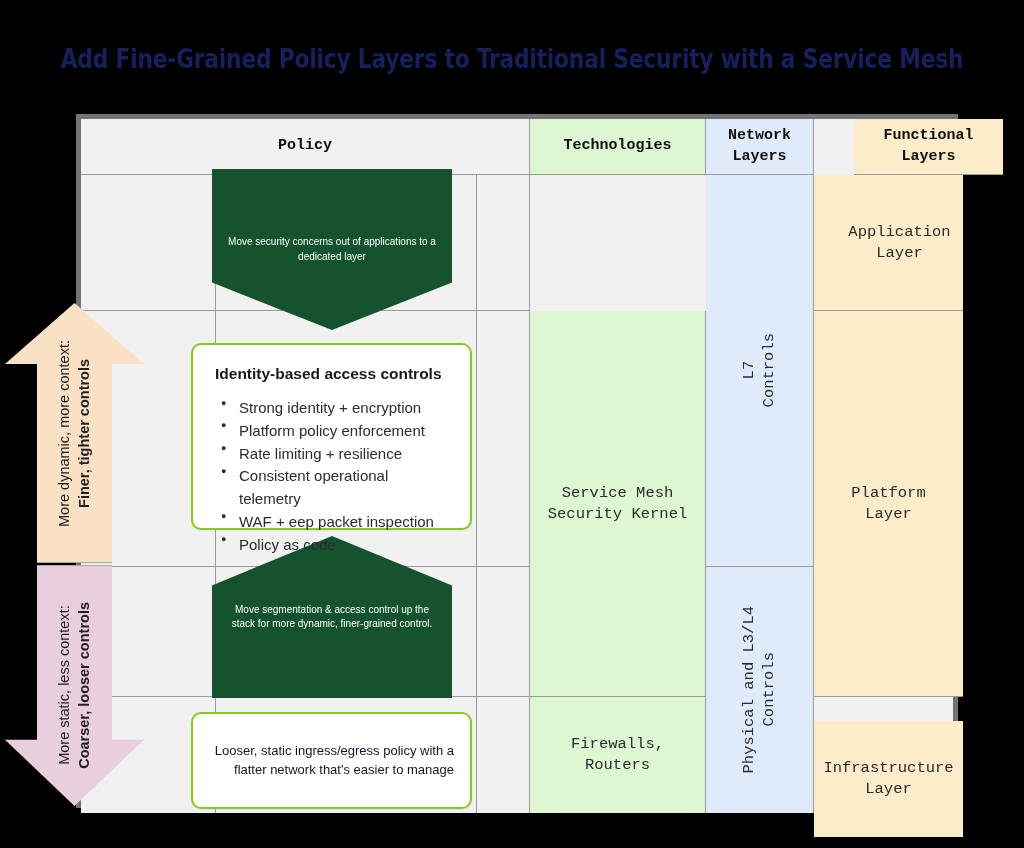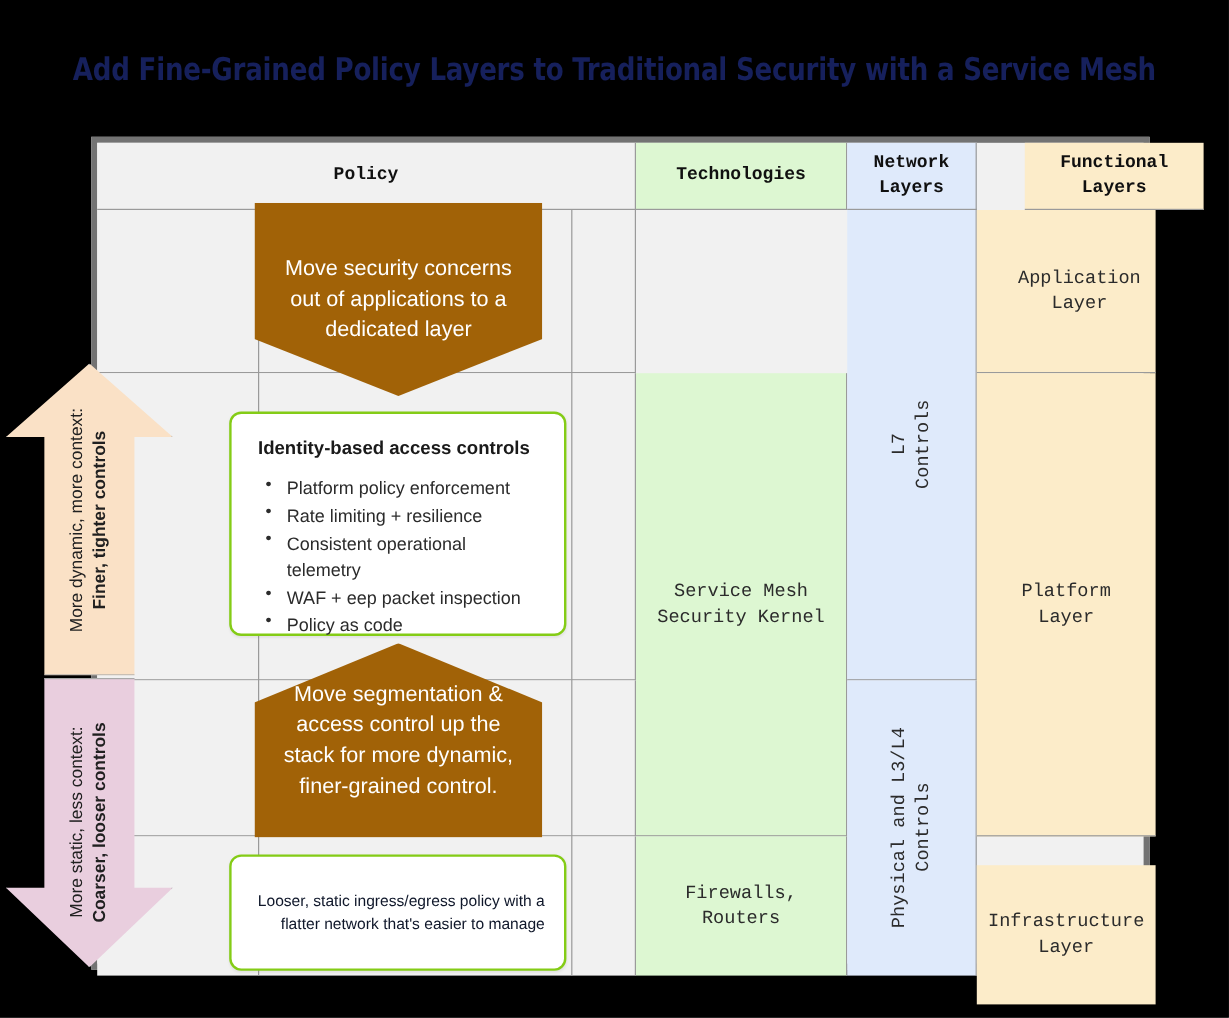--- a/index.html
+++ b/index.html
@@ -85,27 +85,27 @@
   
   .subdiv {
     position: absolute;
     width: 1px;
     background: #9a9a9a;
   }
 
   
   .chev {
     position: absolute;
-    background: #a16207;
+    background: #14532d;
     color: #ffffff;
     display: flex;
     align-items: center;
     justify-content: center;
     text-align: center;
-    font-size: 18px;
+    font-size: 10px;
     line-height: 1.42;
     padding: 0 14px;
     box-sizing: border-box;
   }
   .chev-down {
     clip-path: polygon(0% 0%, 100% 0%, 100% 70.5%, 50% 100%, 0% 70.5%);
   }
   .chev-up {
     clip-path: polygon(50% 0%, 100% 30.5%, 100% 100%, 0% 100%, 0% 30.5%);
   }
@@ -244,20 +244,21 @@
 
 </div>
 
 <div class="chev chev-down" style="left:212px; top:169px; width:240px; height:161px;">Move security concerns out of applications to a dedicated layer</div>
 
 <div class="chev chev-up" style="left:212px; top:536px; width:240px; height:162px;">Move segmentation &amp; access control up the stack for more dynamic, finer-grained control.</div>
 
 <div class="card" style="left:191px; top:343px; width:281px; height:187px; padding:20px 20px 0 22px;">
   <div class="card-title">Identity-based access controls</div>
   <ul>
+    <li>Strong identity + encryption</li>
     <li>Platform policy enforcement</li>
     <li>Rate limiting + resilience</li>
     <li>Consistent operational telemetry</li>
     <li>WAF + eep packet inspection</li>
     <li>Policy as code</li>
   </ul>
 </div>
 
 <div class="card card-centered" style="left:191px; top:712px; width:281px; height:97px;">Looser, static ingress/egress policy with a flatter network that's easier to manage</div>
 

